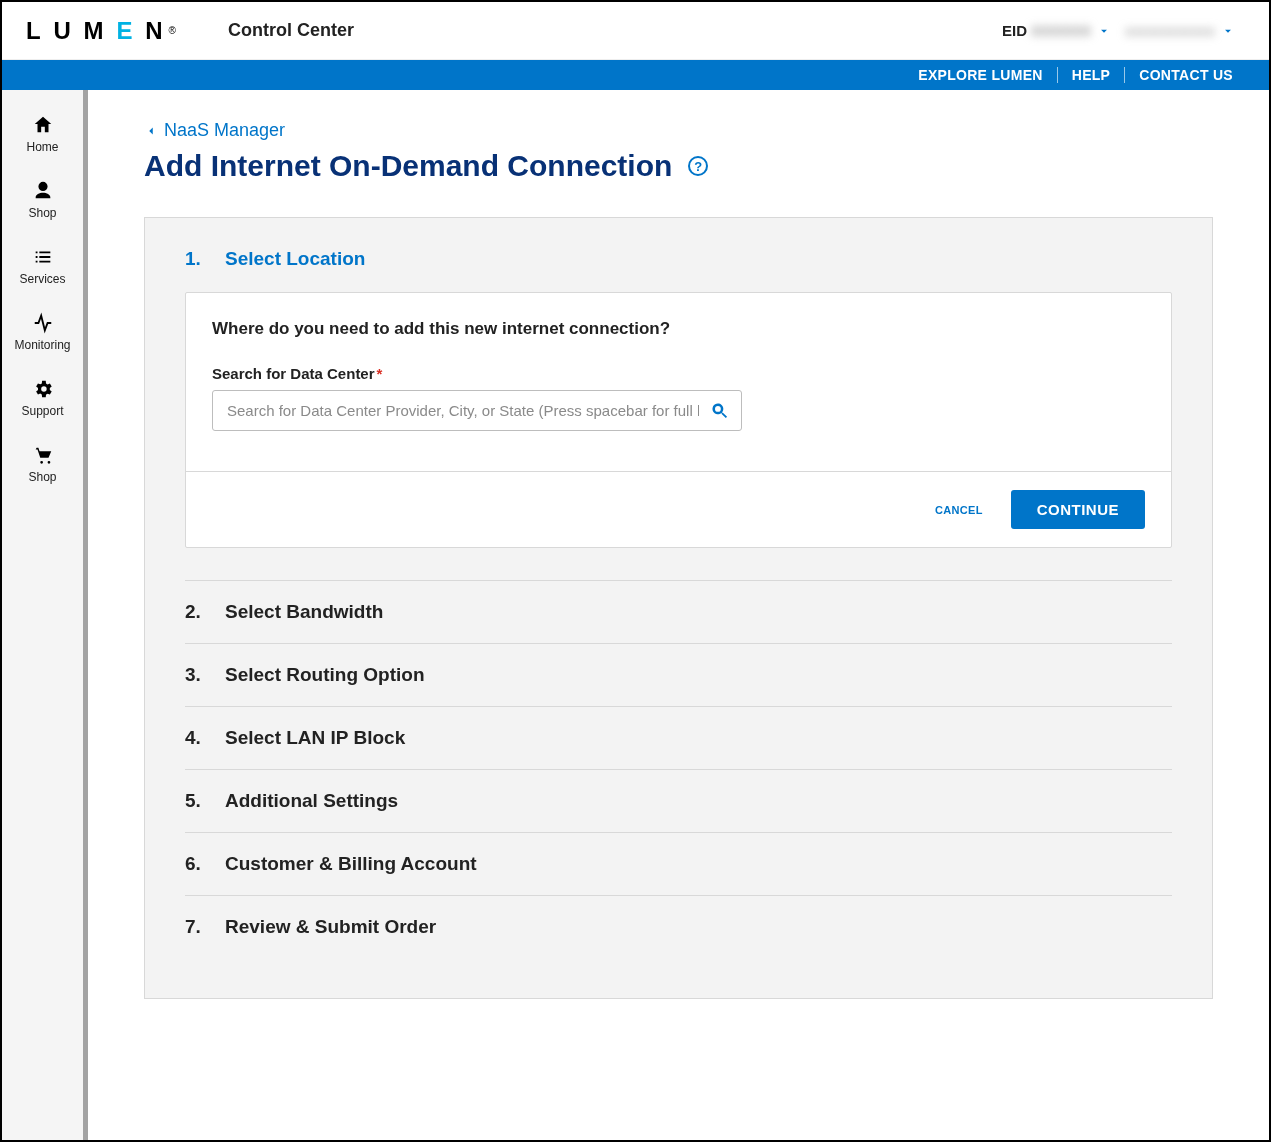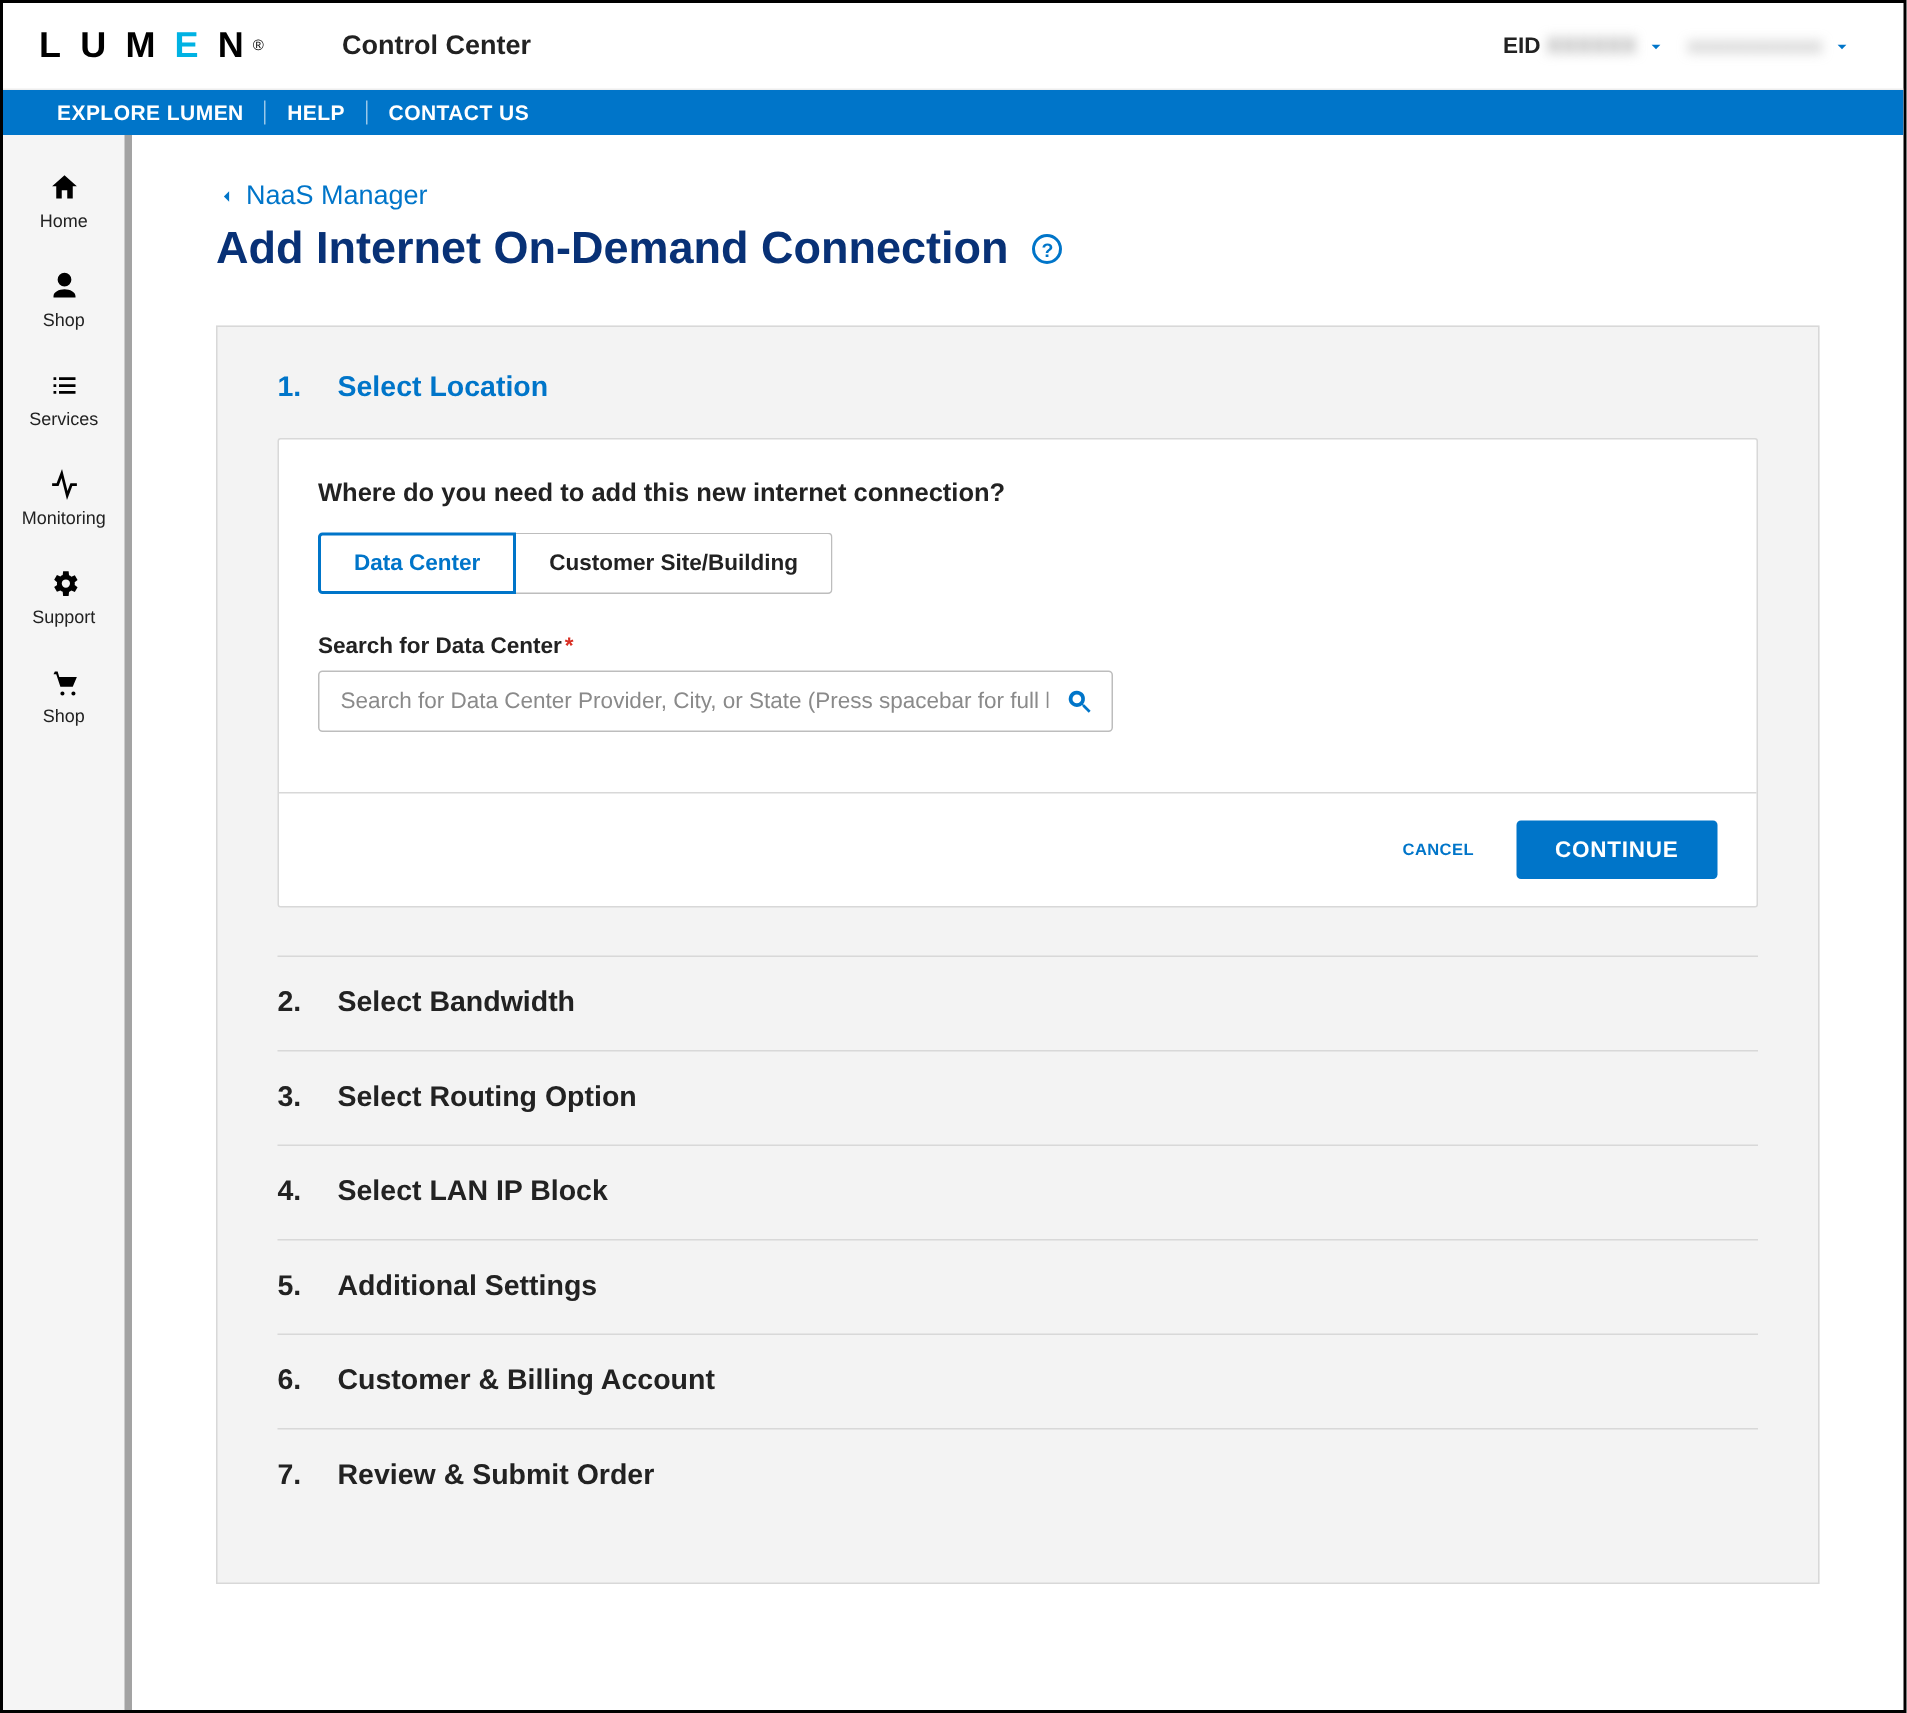--- a/index.html
+++ b/index.html
@@ -66,20 +66,21 @@
   .account-block{
     display:flex;align-items:center;font-size:15px;cursor:pointer;
   }
 
   
   .blue-bar{
     height:30px;
     background:var(--brand-blue);
     display:flex;
     align-items:center;
+    justify-content:flex-end;
     padding:0 22px;
   }
   .blue-bar a{
     color:#fff;
     font-size:14px;
     font-weight:700;
     letter-spacing:0.3px;
     text-decoration:none;
     padding:0 14px;
     cursor:pointer;
@@ -353,24 +354,20 @@
 
       <div class="step-header active">
         <span class="num">1.</span>
         <span>Select Location</span>
       </div>
 
       <div class="step-body">
         <div class="step-body-inner">
           <div class="question">Where do you need to add this new internet connection?</div>
 
-          <div class="toggle-group">
-            <button class="toggle-btn active">Data Center</button>
-            <button class="toggle-btn">Customer Site/Building</button>
-          </div>
 
           <div class="field-label">
             <span>Search for Data Center</span><span class="req">*</span>
           </div>
           <div class="search-wrap">
             <input class="search-input" type="text" placeholder="Search for Data Center Provider, City, or State (Press spacebar for full list)" style="">
             <svg class="search-icon" viewBox="0 0 24 24">
               <path d="M15.5 14h-.8l-.3-.3a6.5 6.5 0 1 0-.7.7l.3.3v.8l5 5 1.5-1.5zM6 9.5A3.5 3.5 0 1 1 9.5 13 3.5 3.5 0 0 1 6 9.5z"></path>
             </svg>
           </div>

